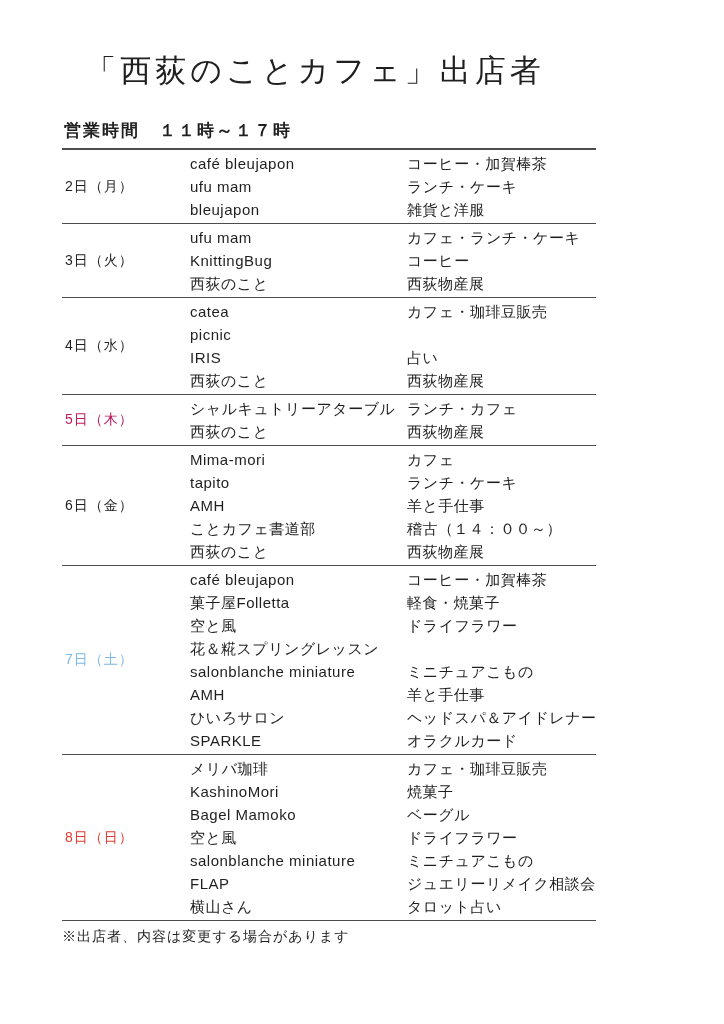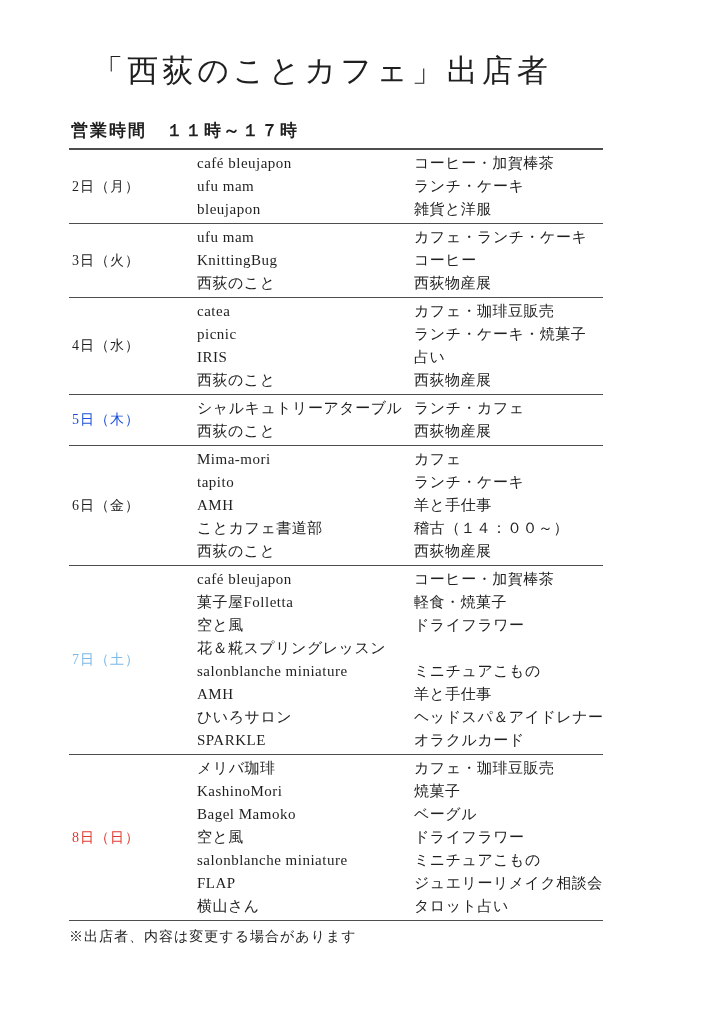--- a/index.html
+++ b/index.html
@@ -5,25 +5,24 @@
   html, body {
     margin: 0;
     padding: 0;
     background: #ffffff;
   }
   .page {
     position: relative;
     width: 596px;
     height: 1024px;
     background: #ffffff;
-    font-family: Liberation Serif, serif;
+    font-family: Liberation Sans, sans-serif;
     color: #1f1f1f;
     overflow: hidden;
     box-sizing: border-box;
-    margin-left: 7px;
   }
   .title {
     margin: 0;
     padding: 52px 0 0 34px;
     text-align: center;
     font-size: 31px;
     font-weight: 500;
     letter-spacing: 4px;
     line-height: 1.2;
     white-space: nowrap;
@@ -126,34 +125,33 @@
       </div>
       <div class="section">
         <div class="day-cell" style="color: rgb(31, 31, 31);">4日（水）</div>
         <div class="rows">
           <div class="vendor-row">
             <div class="vendor-name">catea</div>
             <div class="vendor-offering">カフェ・珈琲豆販売</div>
           </div>
           <div class="vendor-row">
             <div class="vendor-name">picnic</div>
-            <div class="vendor-offering">ランチ・ケーキ・焼菓子</div>
           </div>
           <div class="vendor-row">
             <div class="vendor-name">IRIS</div>
             <div class="vendor-offering">占い</div>
           </div>
           <div class="vendor-row">
             <div class="vendor-name">西荻のこと</div>
             <div class="vendor-offering">西荻物産展</div>
           </div>
         </div>
       </div>
       <div class="section">
-        <div class="day-cell" style="color: #1d4ed8;">5日（木）</div>
+        <div class="day-cell" style="color: #be185d;">5日（木）</div>
         <div class="rows">
           <div class="vendor-row">
             <div class="vendor-name">シャルキュトリーアターブル</div>
             <div class="vendor-offering">ランチ・カフェ</div>
           </div>
           <div class="vendor-row">
             <div class="vendor-name">西荻のこと</div>
             <div class="vendor-offering">西荻物産展</div>
           </div>
         </div>

